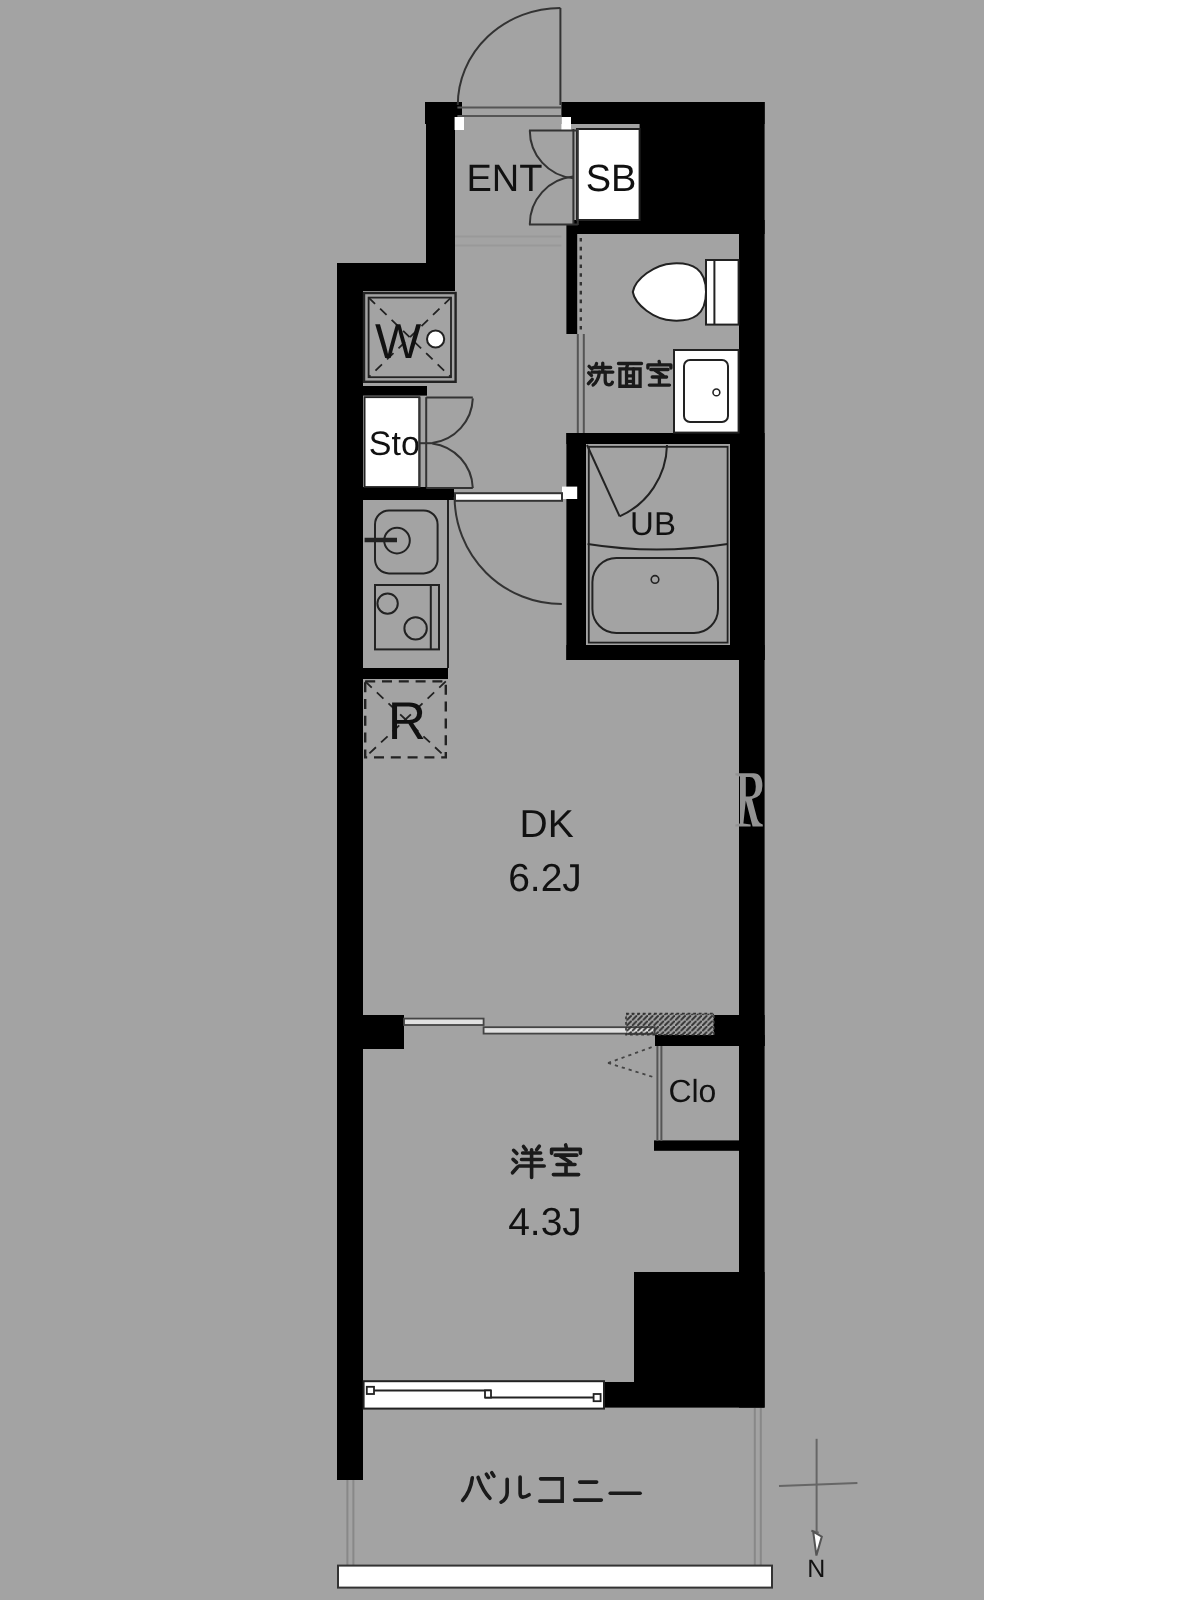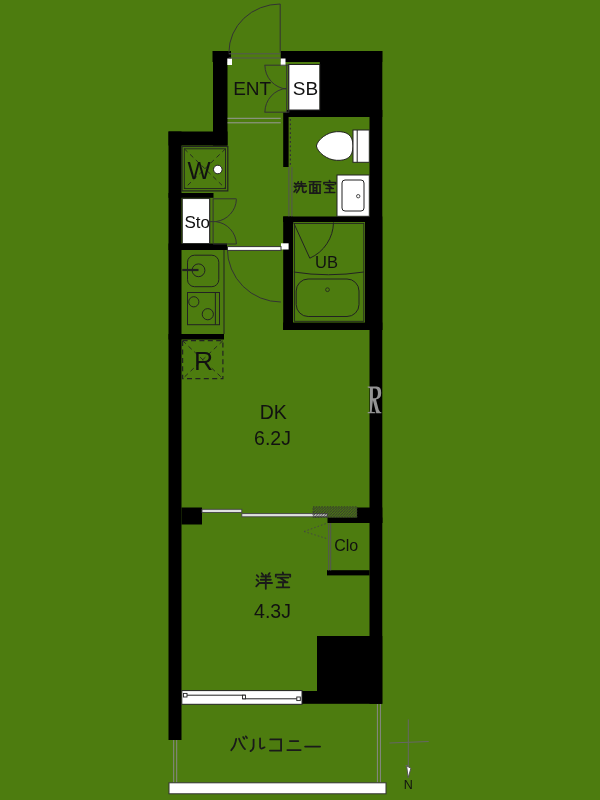--- a/index.html
+++ b/index.html
@@ -1,16 +1,16 @@
 <!DOCTYPE html>
 <html><head>
 <meta charset="utf-8">
 <style>
   html,body{margin:0;padding:0;background:#fff;}
-  .wrap{position:relative;width:600px;height:800px;background:#4d7c0f;overflow:hidden;}
+  .wrap{position:relative;width:492px;height:800px;background:#a3a3a3;overflow:hidden;}
   svg text{font-family:"Liberation Sans",sans-serif;fill:#111;}
 </style>
 </head>
 <body>
 <div class="wrap">
 <svg width="600" height="800" viewBox="0 0 600 800">
 <defs>
 <pattern id="hatch" width="2.7" height="2.7" patternUnits="userSpaceOnUse">
   <path d="M0,2.7 l2.7,-2.7" stroke="#333" stroke-width="1" fill="none"></path>
 </pattern>

